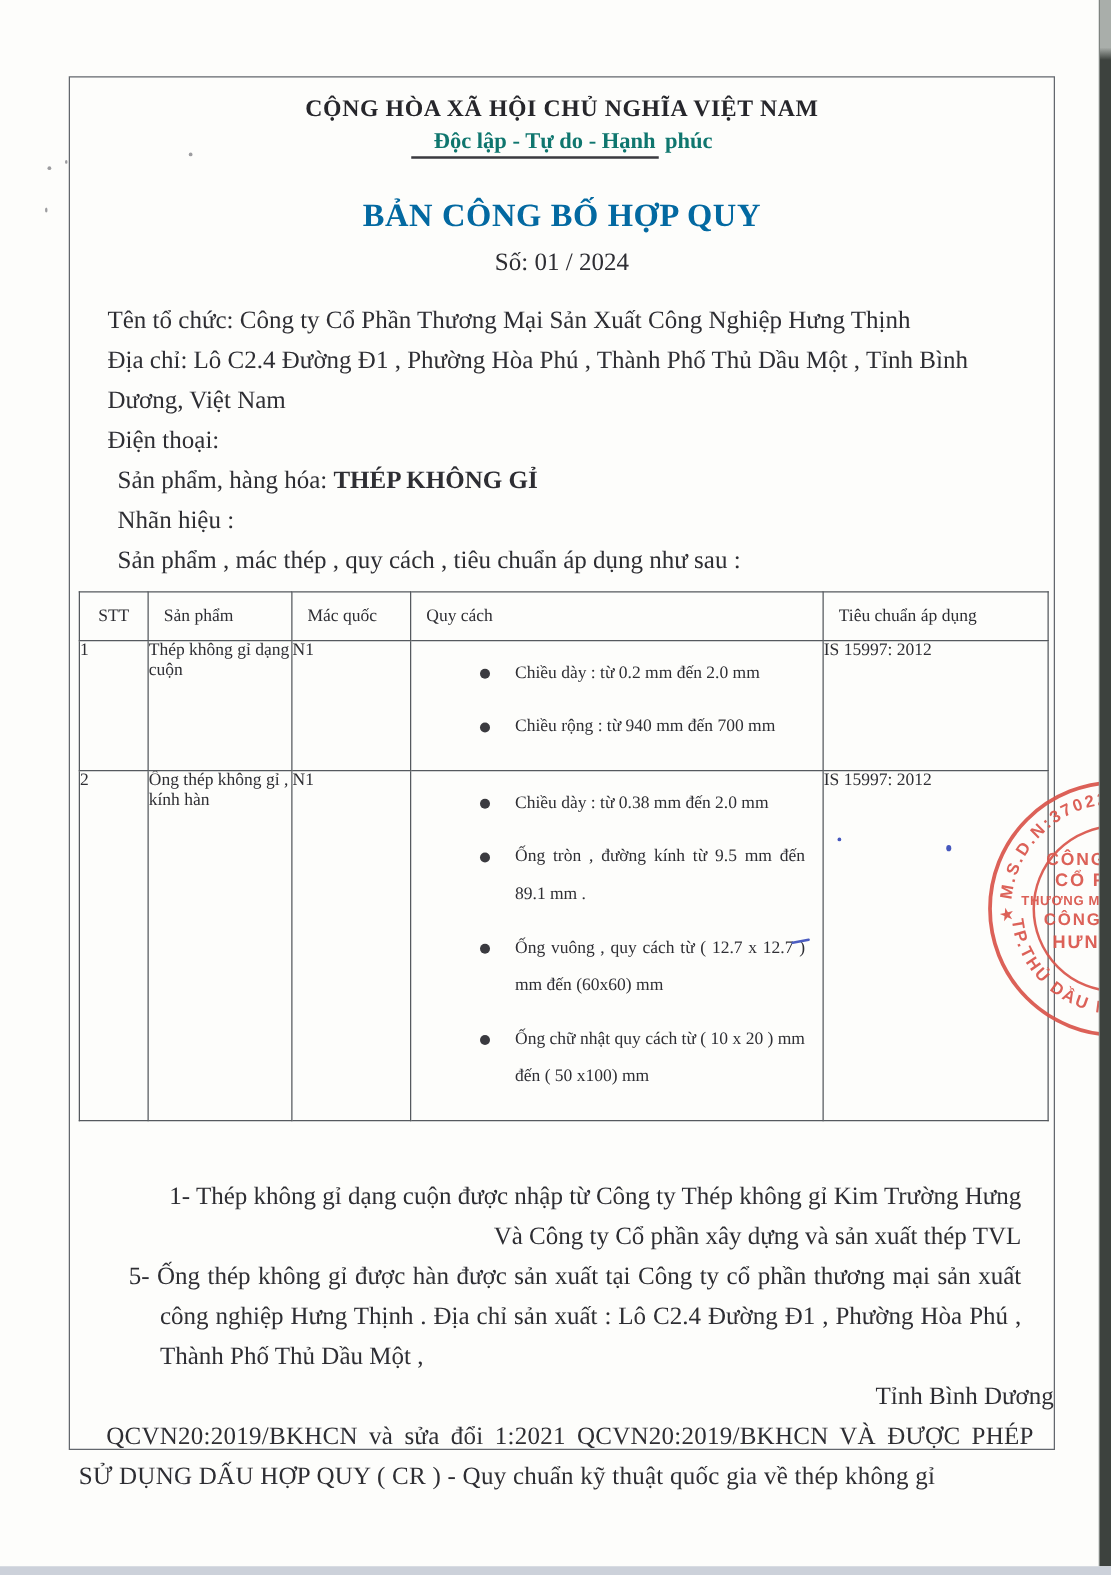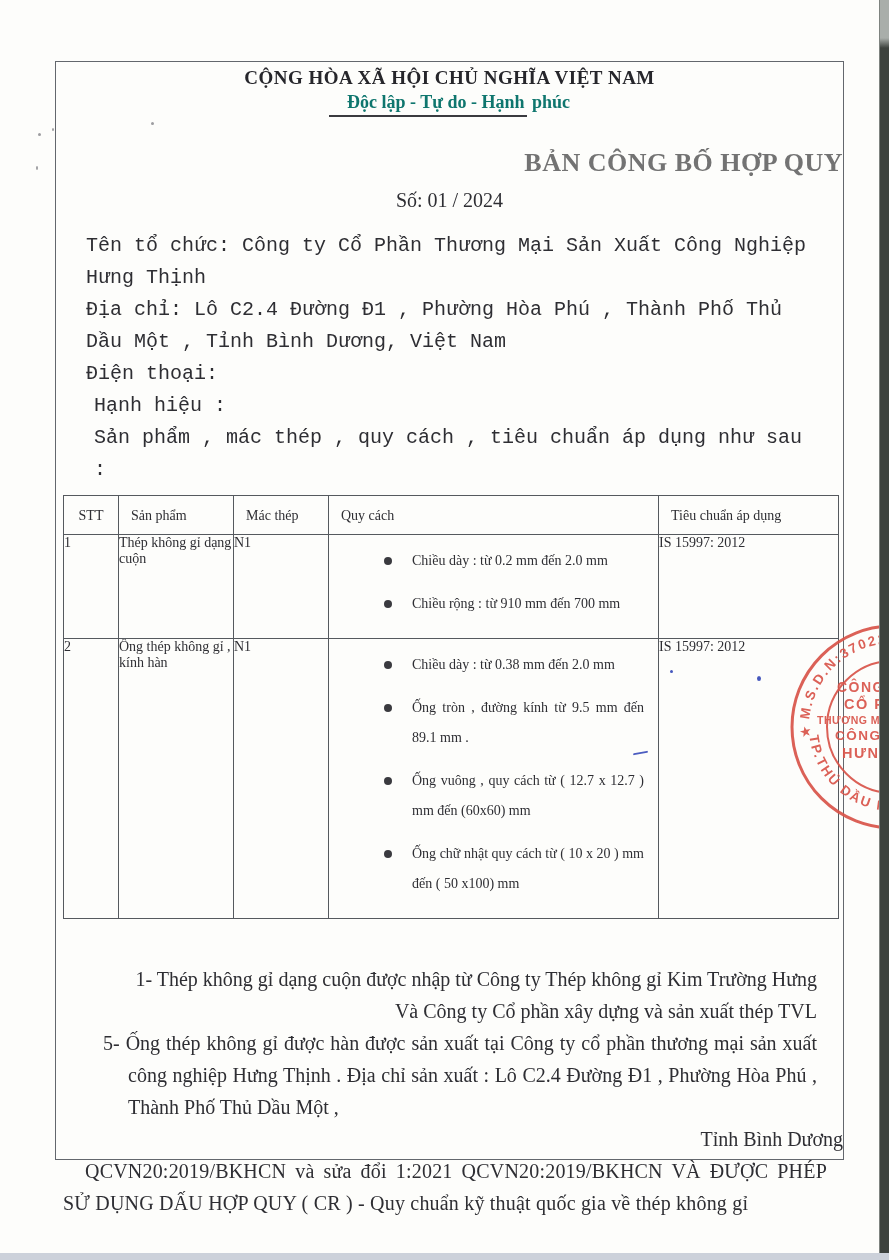--- a/index.html
+++ b/index.html
@@ -13,57 +13,57 @@
   }
   
   .doc-box{
     position:absolute;
     left:55px;top:61px;
     width:789px;height:1099px;
     border:1px solid #63676d;
     box-sizing:border-box;
   }
   .nat-header{
-    margin-top:5px;
+    margin-top:15px;
     text-align:center;
     font-weight:bold;
     font-size:19px;
     letter-spacing:.5px;
     color:#26262b;
   }
   .motto{
     margin-top:3px;
     text-align:center;
     font-weight:bold;
     font-size:18px;
     color:#0f766e;
   }
   .motto .underlined{
     display:inline-block;
     border-bottom:2px solid #3a3a3f;
     padding:0 3px 2px 18px;
   }
   .doc-title{
     margin-top:31px;
-    text-align:right;
+    text-align:center;
     font-weight:bold;
     font-size:26px;
     letter-spacing:.5px;
-    color:#737373;
+    color:#0369a1;
   }
   .doc-number{
     margin-top:6px;
     text-align:center;
     font-size:20px;
   }
   .body-text{
     font-size:20px;
     line-height:32px;
   }
-  .p-std{ margin:0 26px 0 30px;font-family:Liberation Mono, monospace; }
+  .p-std{ margin:0 26px 0 30px; }
   .p-first{ margin-top:14px; }
   .p-indent{ margin-left:38px; }
   .bold{ font-weight:bold; }
 
   
   table.spec{
     border-collapse:collapse;
     margin:9px 0 0 7px;
     table-layout:fixed;
     width:775px;
@@ -164,49 +164,50 @@
     <div class="doc-title">BẢN CÔNG BỐ HỢP QUY</div>
 
     <div class="doc-number body-text">Số: 01 / 2024</div>
 
     <div class="body-text p-std p-first">Tên tổ chức: Công ty Cổ Phần Thương Mại Sản Xuất Công Nghiệp Hưng Thịnh</div>
 
     <div class="body-text p-std">Địa chỉ: Lô C2.4 Đường Đ1 , Phường Hòa Phú , Thành Phố Thủ Dầu Một , Tỉnh Bình Dương, Việt Nam</div>
 
     <div class="body-text p-std">Điện thoại:</div>
 
-
-    <div class="body-text p-std p-indent">Hạnh hiệu :</div>
+    <div class="body-text p-std p-indent"><span>Sản phẩm, hàng hóa: </span><span class="bold">THÉP KHÔNG GỈ</span></div>
+
+    <div class="body-text p-std p-indent">Nhãn hiệu :</div>
 
     <div class="body-text p-std p-indent">Sản phẩm , mác thép , quy cách , tiêu chuẩn áp dụng như sau :</div>
 
     <table class="spec">
       <colgroup>
         <col class="c-stt">
           <col class="c-sp">
           <col class="c-mt">
           <col class="c-qc">
           <col class="c-tc">
       </colgroup>
       <tbody>
           <tr class="hdr">
         <th class="center">STT</th>
         <th>Sản phẩm</th>
-        <th>Mác thép</th>
+        <th>Mác quốc</th>
         <th>Quy cách</th>
         <th>Tiêu chuẩn áp dụng</th>
       </tr>
       <tr class="r1">
         <td class="cell-stt">1</td>
         <td class="cell-sp">Thép không gỉ dạng cuộn</td>
         <td class="cell-mt">N1</td>
         <td class="cell-qc">
           <ul>
             <li>Chiều dày : từ 0.2 mm đến 2.0 mm</li>
-            <li>Chiều rộng : từ 910 mm đến 700 mm</li>
+            <li>Chiều rộng : từ 940 mm đến 700 mm</li>
           </ul>
         </td>
         <td class="cell-tc">IS 15997: 2012</td>
       </tr>
       <tr class="r2">
         <td class="cell-stt">2</td>
         <td class="cell-sp">Ống thép không gỉ , kính hàn</td>
         <td class="cell-mt">N1</td>
         <td class="cell-qc">
           <ul>

